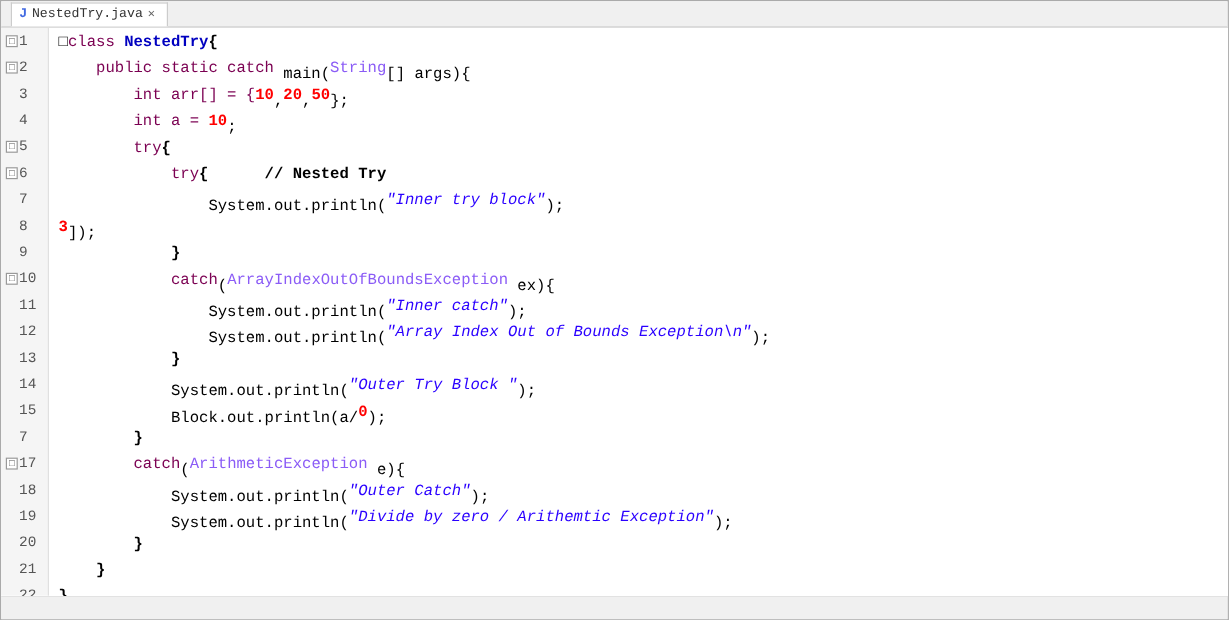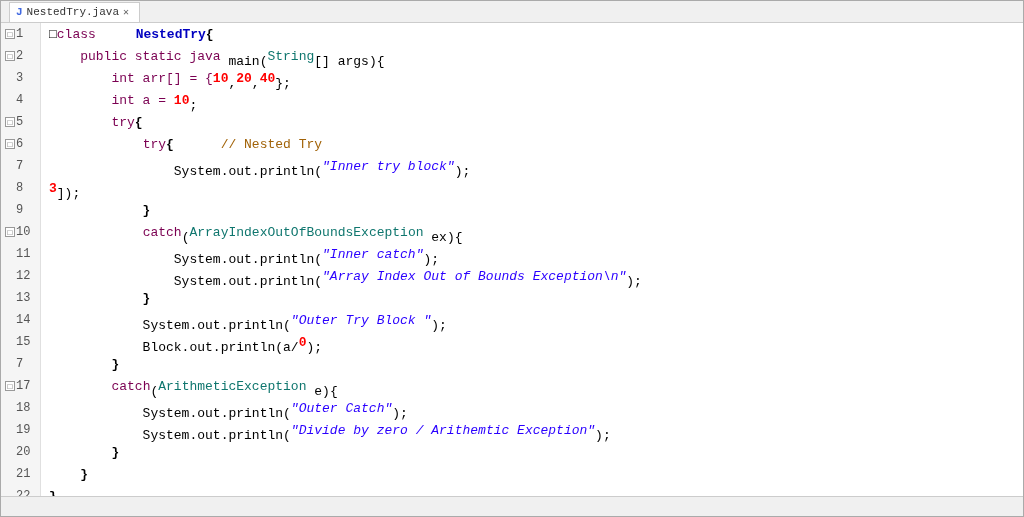--- a/index.html
+++ b/index.html
@@ -88,26 +88,26 @@
     }
     .code-line {
       display: flex;
       align-items: center;
       height: 22px;
       white-space: pre;
       font-size: 13px;
     }
     
     .kw { color: #7B0052; font-weight: normal; }
-    .classname { color: #0000C0; font-weight: bold; margin-left: 32px; }
+    .classname { color: #0000C0; font-weight: bold; }
     .string { color: #2A00FF; font-style: italic; }
     .number { color: #FF0000; font-weight: bold; }
-    .comment { color: #a16207; }
+    .comment { color: #000000; font-weight: bold; }
     .plain { color: #000000; margin-top: 10px; }
-    .exception { color: #0f766e; text-align: right; }
+    .exception { color: #8b5cf6; text-align: right; }
     .brace { color: #000000; font-weight: bold; }
     .bottom-bar {
       height: 20px;
       background: #f0f0f0;
       border-top: 1px solid #ccc;
     }
   </style>
 </head>
 <body>
 
@@ -205,22 +205,22 @@
           <span style="width: 11px; display: inline-block;"></span>
           <span class="ln-num">21</span>
         </div>
         <div class="line-number-row">
           <span style="width: 11px; display: inline-block;"></span>
           <span class="ln-num">22</span>
         </div>
       </div>
     <div class="code-area" id="code-area">
         <div class="code-line"><span class="fold-sq">□</span><span class="kw">class </span><span class="classname">NestedTry</span><span class="brace">{</span></div>
-        <div class="code-line"><span class="kw">    public static java </span><span class="plain">main</span><span class="plain">(</span><span class="exception">String</span><span class="plain">[] args){</span></div>
-        <div class="code-line"><span class="kw">        int arr[] = {</span><span class="number">10</span><span class="plain">,</span><span class="number">20</span><span class="plain">,</span><span class="number">40</span><span class="plain">};</span></div>
+        <div class="code-line"><span class="kw">    public static catch </span><span class="plain">main</span><span class="plain">(</span><span class="exception">String</span><span class="plain">[] args){</span></div>
+        <div class="code-line"><span class="kw">        int arr[] = {</span><span class="number">10</span><span class="plain">,</span><span class="number">20</span><span class="plain">,</span><span class="number">50</span><span class="plain">};</span></div>
         <div class="code-line"><span class="kw">        int a = </span><span class="number">10</span><span class="plain">;</span></div>
         <div class="code-line"><span class="plain">        </span><span class="kw">try</span><span class="brace">{</span></div>
         <div class="code-line"><span class="plain">            </span><span class="kw">try</span><span class="brace">{      </span><span class="comment">// Nested Try</span></div>
         <div class="code-line"><span class="plain">                System.out.println(</span><span class="string">"Inner try block"</span><span class="plain">);</span></div>
         <div class="code-line"><span class="number">3</span><span class="plain">]);</span></div>
         <div class="code-line"><span class="brace">            }</span></div>
         <div class="code-line"><span class="plain">            </span><span class="kw">catch</span><span class="plain">(</span><span class="exception">ArrayIndexOutOfBoundsException</span><span class="plain"> ex){</span></div>
         <div class="code-line"><span class="plain">                System.out.println(</span><span class="string">"Inner catch"</span><span class="plain">);</span></div>
         <div class="code-line"><span class="plain">                System.out.println(</span><span class="string">"Array Index Out of Bounds Exception\n"</span><span class="plain">);</span></div>
         <div class="code-line"><span class="brace">            }</span></div>

